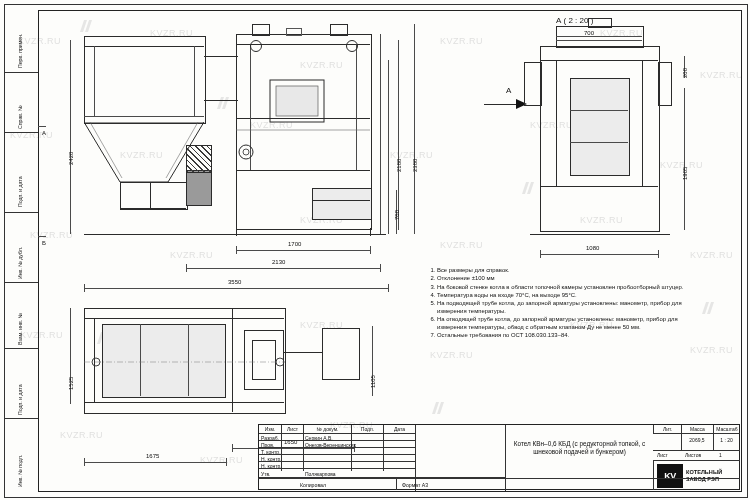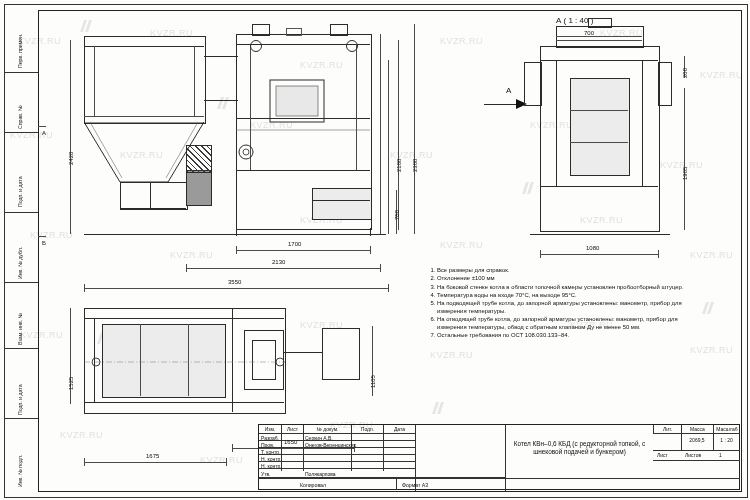--- a/index.html
+++ b/index.html
@@ -224,21 +224,21 @@
 
     <div class="ln v thin" style="left:236px;top:246px;height:8px;"></div>
     <div class="ln v thin" style="left:370px;top:246px;height:8px;"></div>
     <div class="ln v thin" style="left:186px;top:264px;height:8px;"></div>
     <div class="ln v thin" style="left:380px;top:264px;height:8px;"></div>
     <div class="ln v thin" style="left:84px;top:284px;height:8px;"></div>
     <div class="ln v thin" style="left:388px;top:284px;height:8px;"></div>
   </div>
 
   <div>
-    <div class="lbl-b" style="left:556px;top:16px;">А ( 1 : 40 )</div>
+    <div class="lbl-b" style="left:556px;top:16px;">А ( 2 : 20 )</div>
 
     <div class="ln h" style="left:484px;top:104px;width:36px;"></div>
     <svg style="position:absolute;left:516px;top:99px;" width="12" height="11">
       <polygon points="0,0 11,5 0,10" fill="#111"></polygon>
     </svg>
     <div class="lbl-b" style="left:506px;top:86px;">А</div>
 
     <div class="box" style="left:540px;top:46px;width:118px;height:184px;"></div>
     <div class="ln h" style="left:540px;top:60px;width:118px;"></div>
     <div class="ln h" style="left:540px;top:186px;width:118px;"></div>
@@ -370,20 +370,27 @@
     <div class="ln v" style="left:454px;top:0;height:25px;background:#333;"></div>
     <div class="ln h" style="left:394px;top:8px;width:87px;background:#333;"></div>
     <div class="c pad ctr" style="left:422px;top:11px;width:32px;height:10px;">2069,5</div>
     <div class="c pad ctr" style="left:454px;top:11px;width:27px;height:10px;">1 : 20</div>
     <div class="ln h" style="left:394px;top:25px;width:87px;background:#333;"></div>
     <div class="c pad" style="left:396px;top:26px;width:24px;height:9px;">Лист</div>
     <div class="c pad" style="left:424px;top:26px;width:30px;height:9px;">Листов</div>
     <div class="c pad" style="left:458px;top:26px;width:20px;height:9px;">1</div>
     <div class="ln h" style="left:394px;top:35px;width:87px;background:#333;"></div>
 
+    <div class="logo-box" style="top:35px;height:30px;">
+      <div class="logo-mark">KV</div>
+      <div class="logo-txt">
+        <div>КОТЕЛЬНЫЙ</div>
+        <div>ЗАВОД РЭП</div>
+      </div>
+    </div>
 
     <div class="ln h" style="left:0;top:52px;width:246px;background:#333;"></div>
   </div>
 
   <div class="lbl" style="left:300px;top:482px;font-size:5.2px;">Копировал</div>
   <div class="lbl" style="left:402px;top:482px;font-size:5.2px;">Формат A3</div>
   <div class="ln h" style="left:258px;top:478px;width:482px;background:#333;"></div>
   <div class="ln v" style="left:396px;top:478px;height:12px;background:#333;"></div>
 
 </div>

